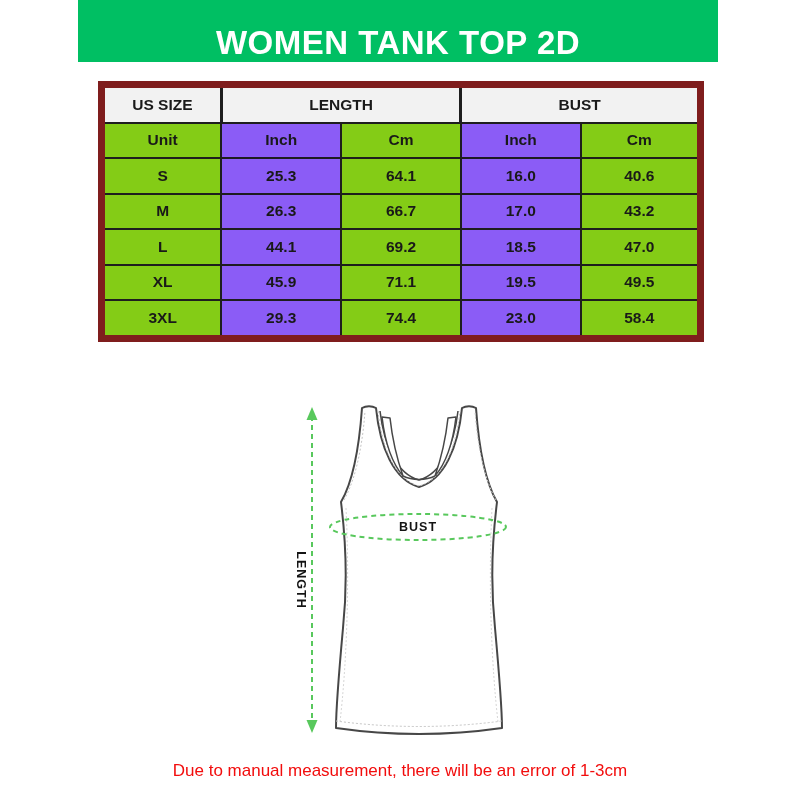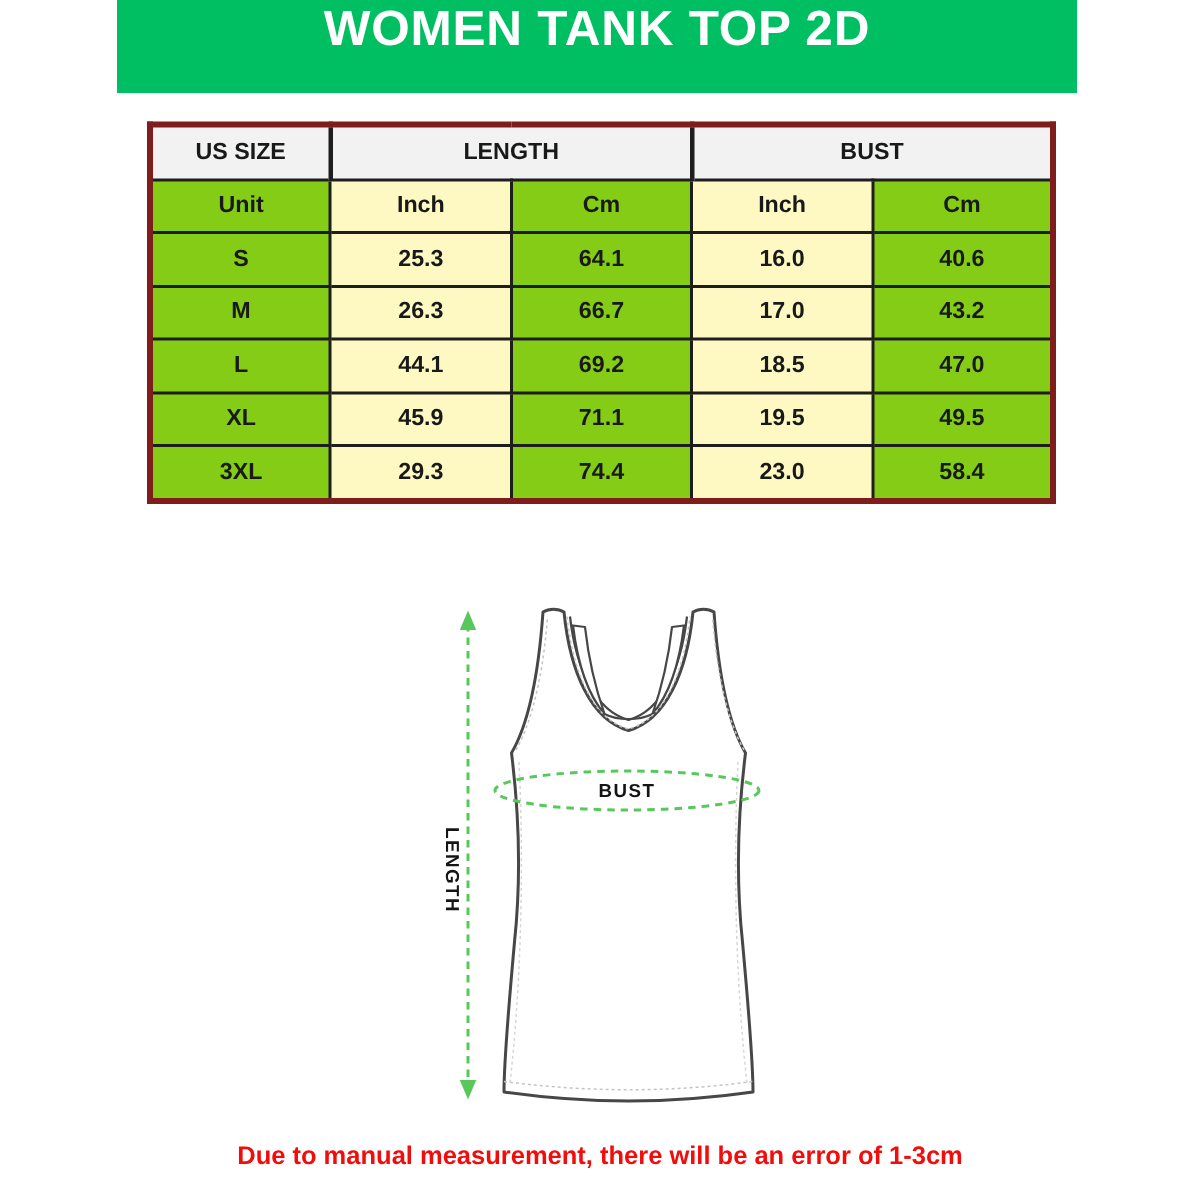--- a/index.html
+++ b/index.html
@@ -3,52 +3,52 @@
 <meta charset="utf-8">
 <style>
   html,body{margin:0;padding:0;}
   body{
     width:800px;height:800px;position:relative;background:#ffffff;
     font-family:"Liberation Sans",sans-serif;overflow:hidden;
   }
   
   .banner{
     position:absolute;left:78px;top:0;width:640px;height:62px;
-    background:#00BF63;display:flex;align-items:flex-start;justify-content:center;
+    background:#00BF63;display:flex;align-items:flex-end;justify-content:center;
   }
   .banner h1{
     margin:0;color:#ffffff;font-size:33px;font-weight:700;letter-spacing:.5px;
     font-family:"Liberation Sans",sans-serif;
   }
   
   table.size-chart{
     position:absolute;left:98px;top:81px;width:606px;
     border-collapse:collapse;table-layout:fixed;
     font-family:"Liberation Sans",sans-serif;
   }
   table.size-chart th,table.size-chart td{
     border:2px solid #1E1E1E;height:33.5px;text-align:center;vertical-align:middle;
     font-size:15.5px;font-weight:700;color:#191919;padding:0;
   }
-  table.size-chart{border:4px solid #7f1d1d;}
+  table.size-chart{border:7px solid #7f1d1d;}
   .group-th{background:#F2F2F2;}
   .group-th + .group-th{border-left-width:3px;}
   .col0,.col2,.col4{background:#84cc16;}
-  .col1,.col3{background:#fef9c3;}
+  .col1,.col3{background:#8b5cf6;}
   .col1,.col3{border-left-width:3px;}
   
   .diagram{position:absolute;left:270px;top:390px;width:260px;height:360px;}
   .dim-label{
     font-family:"Liberation Sans",sans-serif;font-weight:700;font-size:12.5px;
     fill:#141414;letter-spacing:1px;
   }
   
   .note{
     position:absolute;left:0;top:761px;width:800px;text-align:center;
-    color:#F20D0D;font-size:17px;font-weight:700;
+    color:#F20D0D;font-size:17px;font-weight:400;
   }
 </style>
 </head>
 <body>
 
 <div class="banner">
   <h1>WOMEN TANK TOP 2D</h1>
 </div>
 
 <table class="size-chart">

